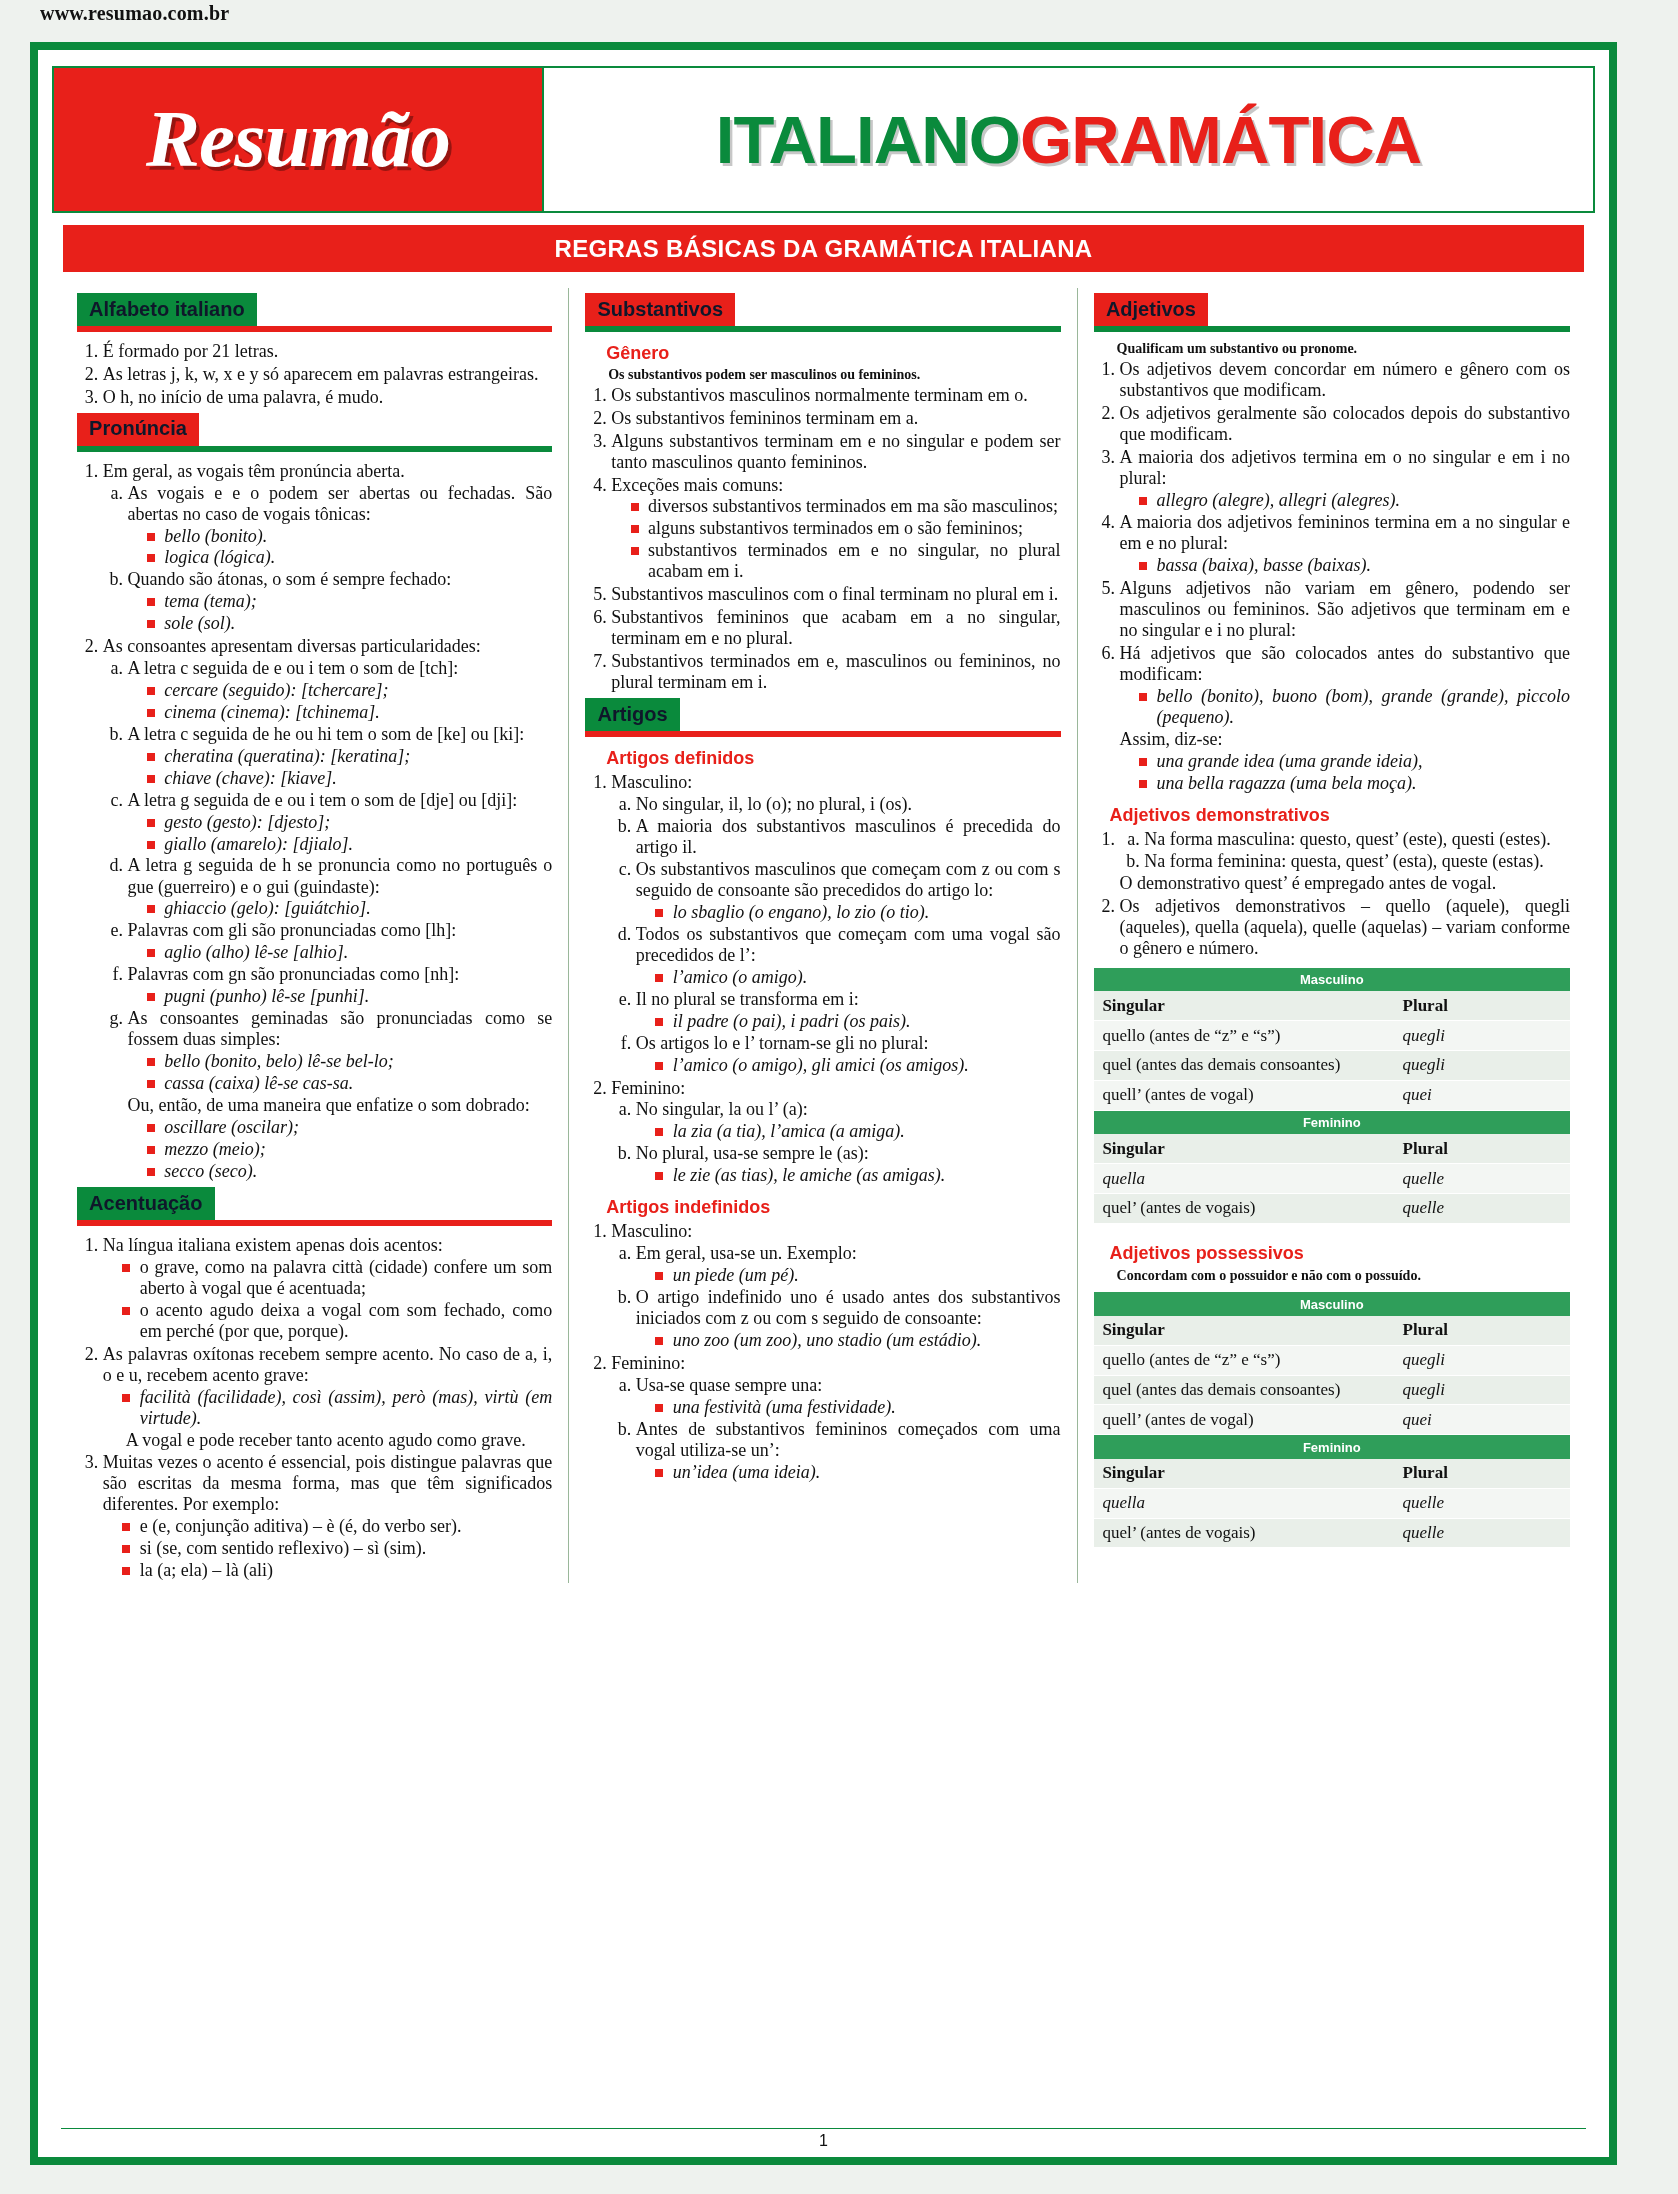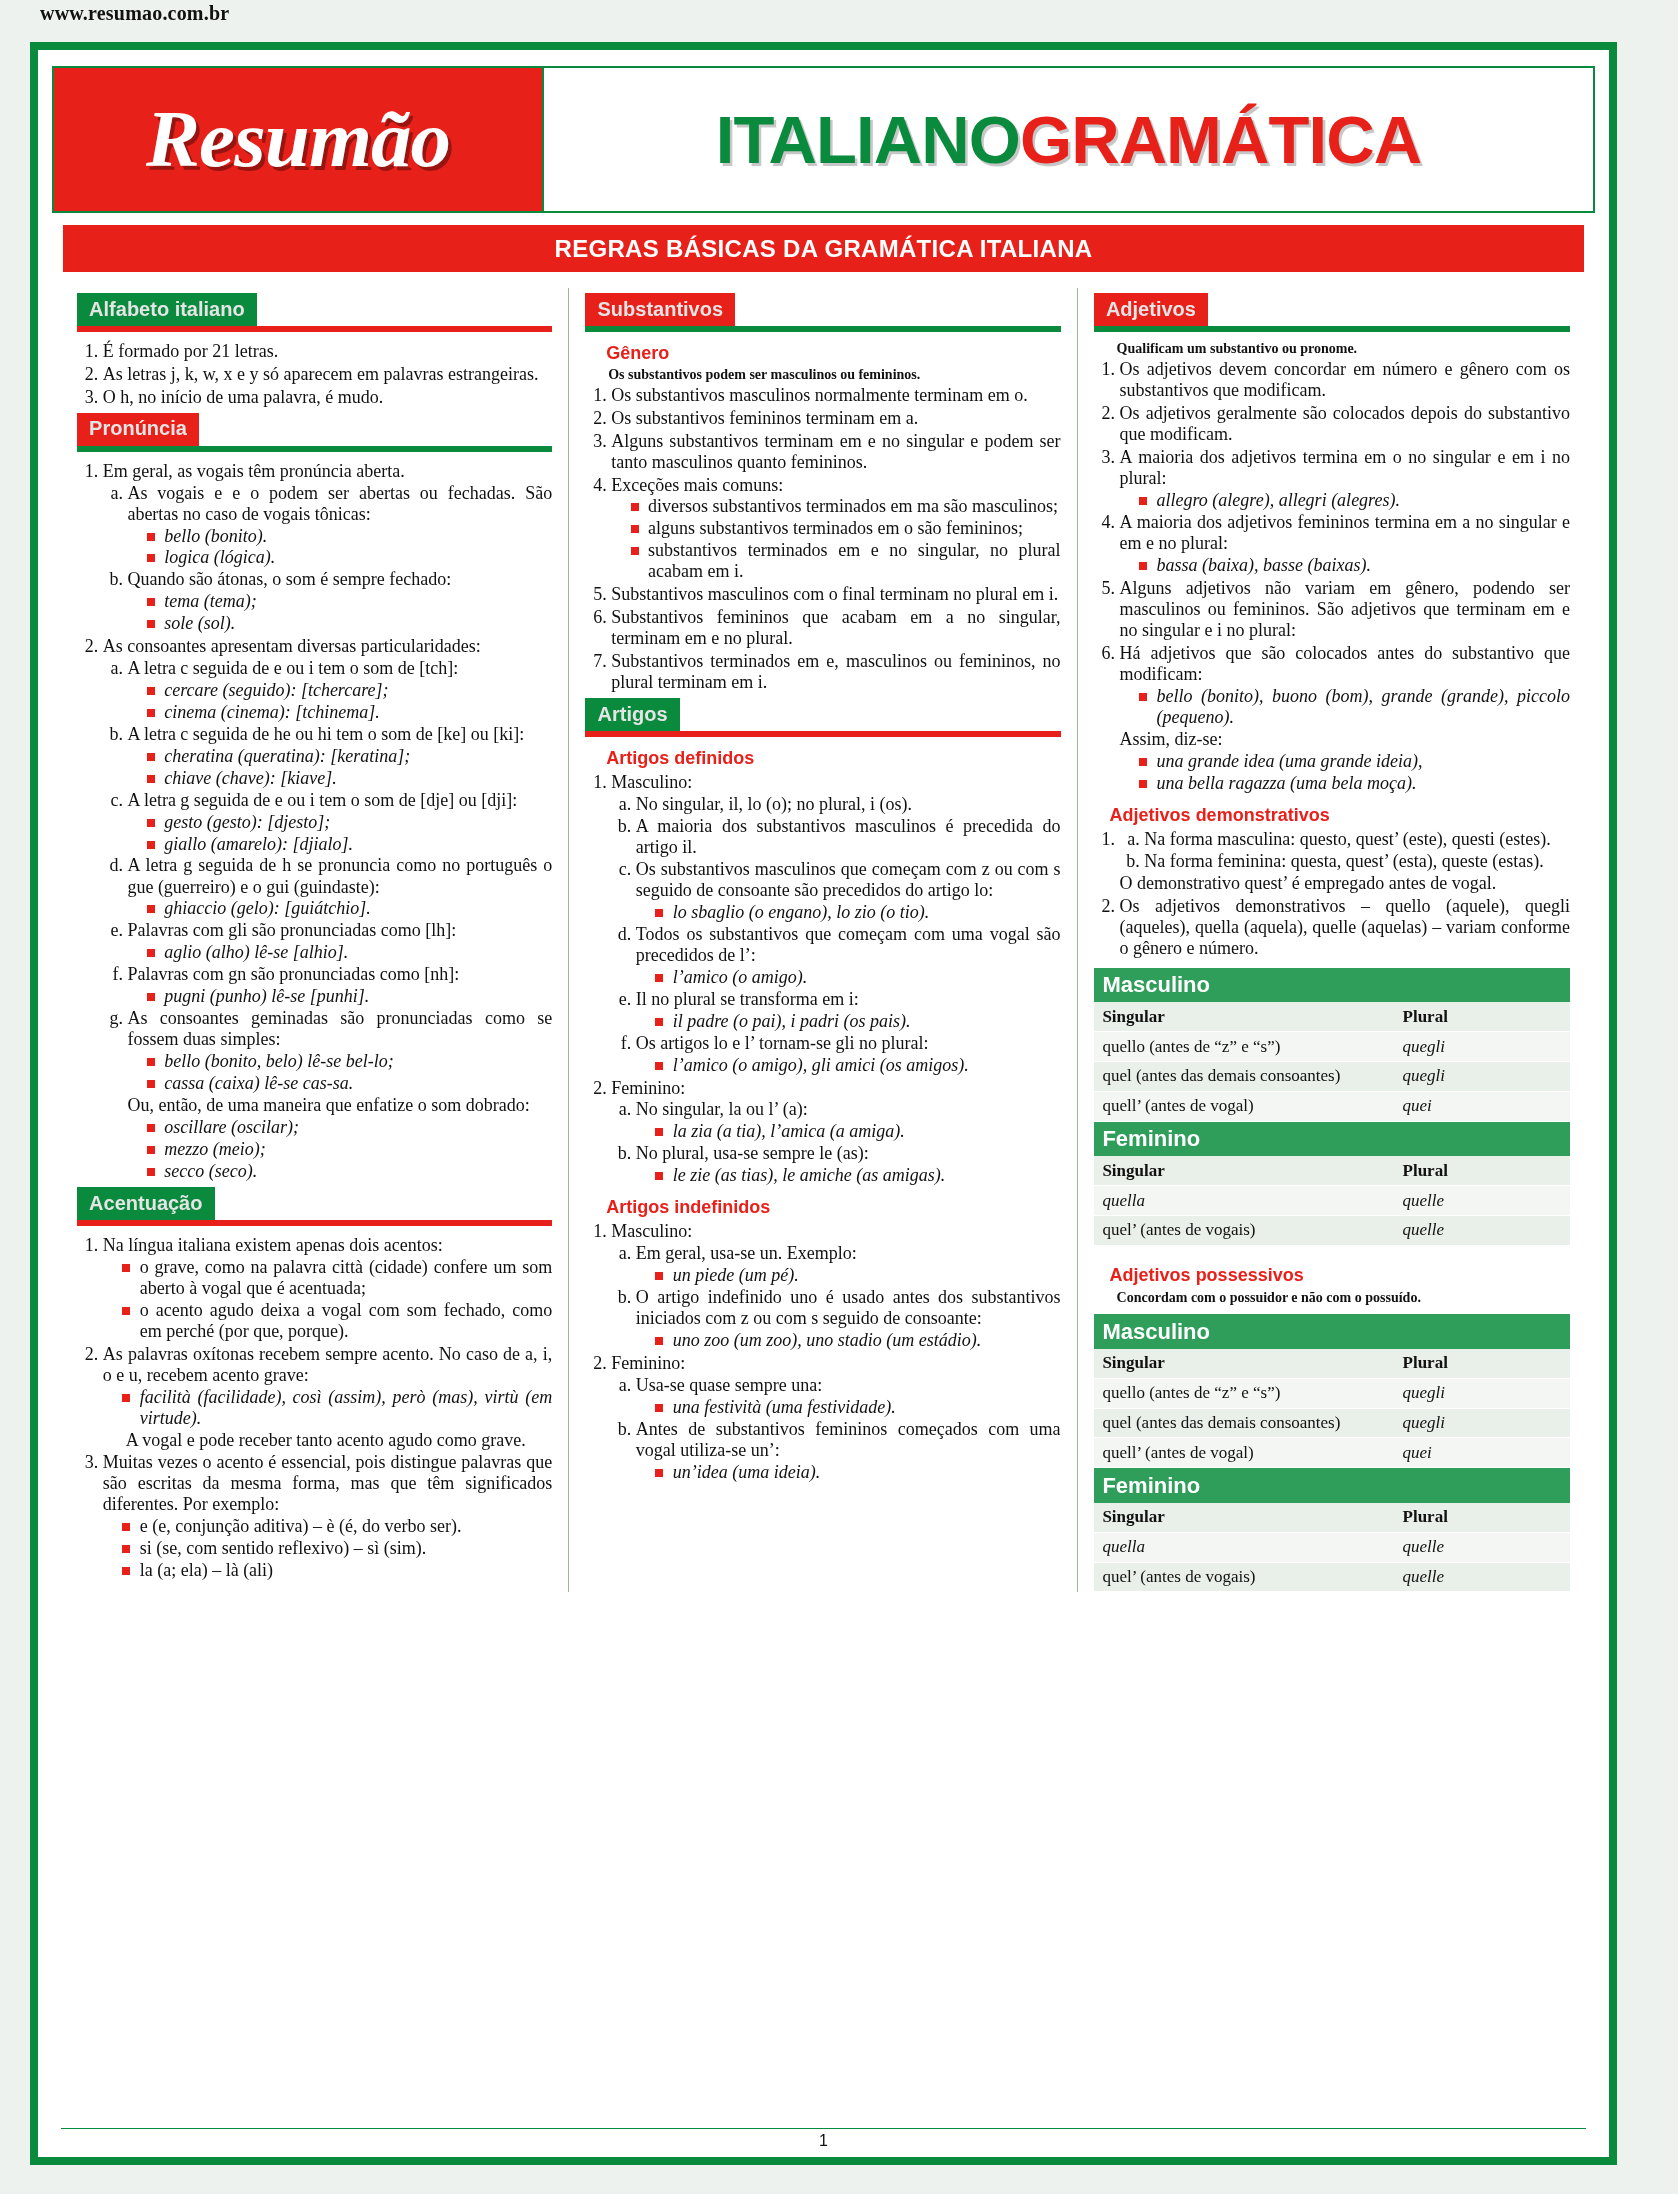--- a/index.html
+++ b/index.html
@@ -64,21 +64,21 @@
 
   
   .cols { display:flex; margin: 16px 14px 0 14px; gap: 0; }
   .col { width: 33.33%; padding: 0 16px; position:relative; }
   .col.c1, .col.c2 { border-right: 1.8px solid #9ab79a; }
 
   .sec-head {
     position:relative; margin-bottom: 8.8px; margin-top: 5.3px;
   }
   .sec-head .bar {
-    background:#e8201a; color:#e5e5e5; display:inline-block;
+    background:#e8201a; color:#0f172a; display:inline-block;
     font-family:"Liberation Sans", sans-serif; font-weight:bold;
     font-size:20px; padding: 4.4px 12.3px 5.3px 12.3px;
   }
   .sec-head .strip { height:6.1px; background:#0a8a3c; margin-top:0; }
   .sec-head.green .bar { background:#0a8a3c; }
   .sec-head.green .strip { background:#e8201a; }
 
   .sub-red {
     color:#e8201a; font-family:"Liberation Sans", sans-serif;
     font-weight:bold; font-size:18px; margin: 10.5px 0 3.5px 21px;
@@ -99,23 +99,23 @@
   .it { font-style:italic; }
   .lead { font-weight:bold; text-indent: 23px; text-align:justify; }
   .indent { text-indent: 23px; text-align:justify; }
 
   
   table.gram {
     width: 100%; border-collapse: collapse; margin-top: 8.8px;
     font-size: 17px;
   }
   table.gram th.head {
-    background:#2f9e5a; color:#fff; text-align:left;
+    background:#2f9e5a; color:#fff; text-align:center;
     font-family:"Liberation Sans", sans-serif; font-weight:bold;
-    padding: 4.4px 8.8px; font-size:22px;
+    padding: 4.4px 8.8px; font-size:13px;
   }
   table.gram td.colhead {
     background:#e9efe9; font-weight:bold; padding:4.4px 8.8px;
     border-bottom:0.9px solid #fff;
   }
   table.gram td {
     padding: 4.4px 8.8px; border-bottom: 0.9px solid #ffffff;
     background:#f3f6f3;
   }
   table.gram td.alt { background:#e9efe9; }

